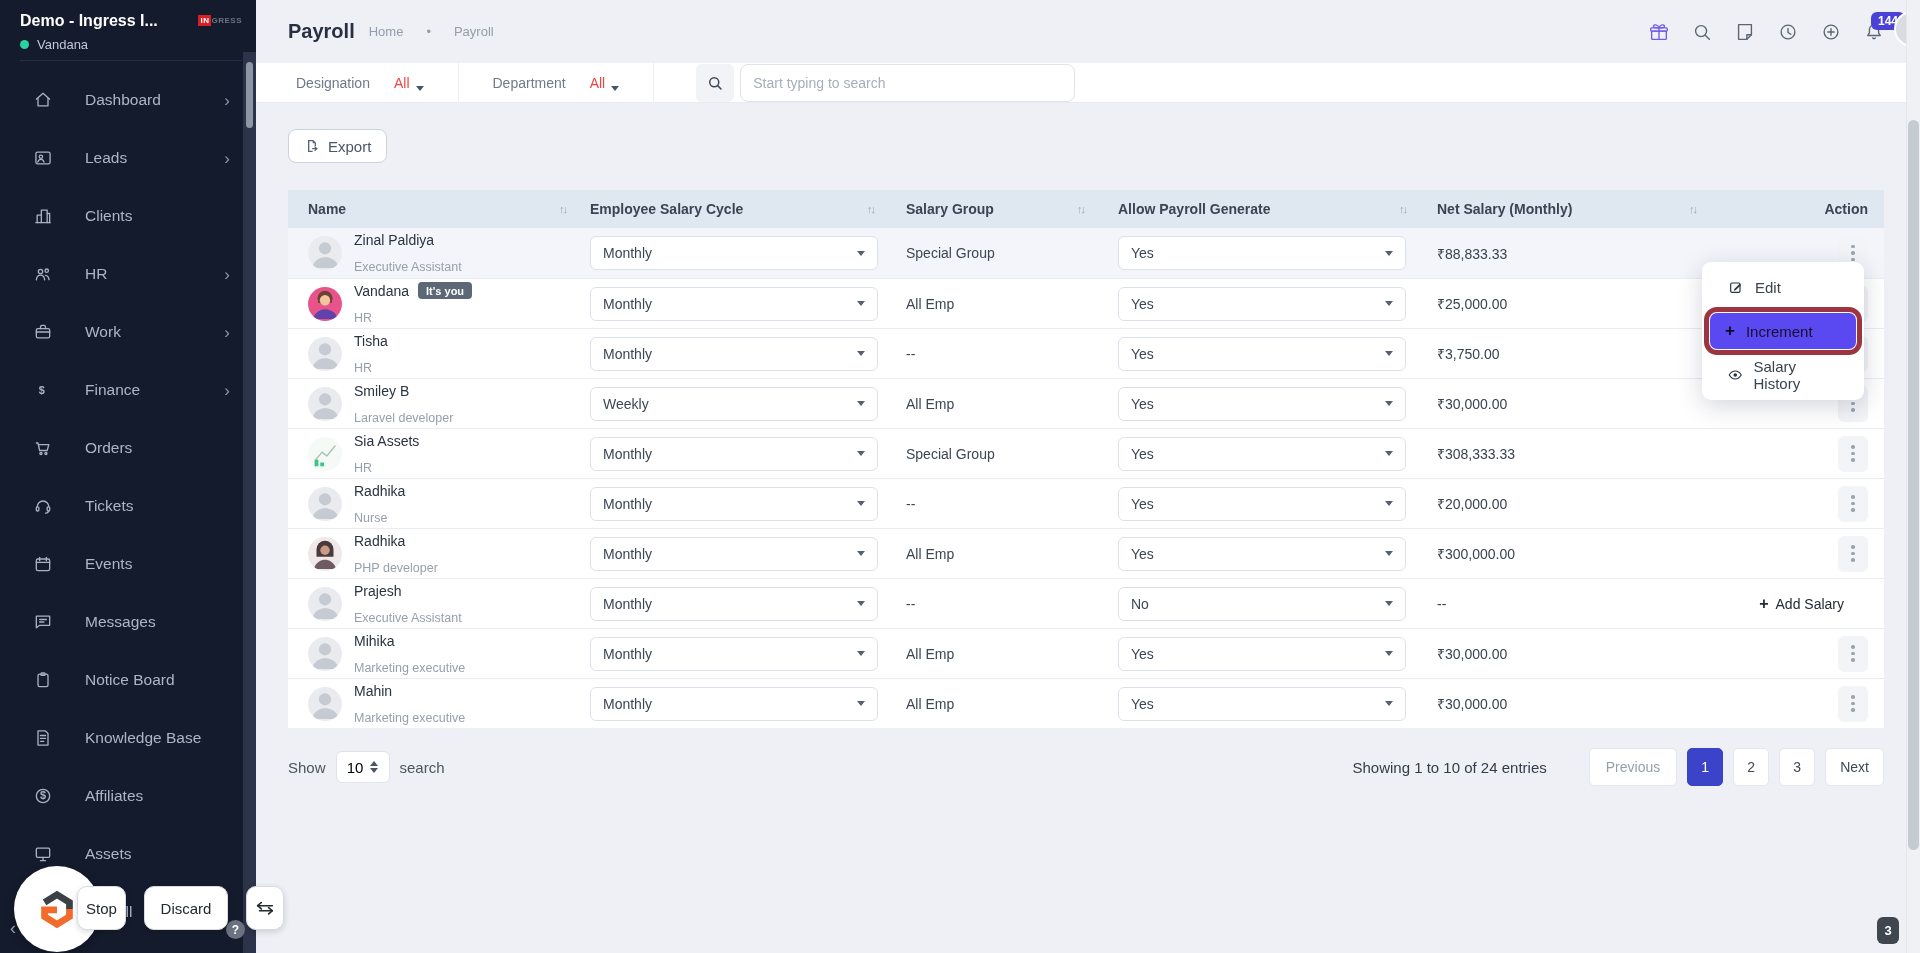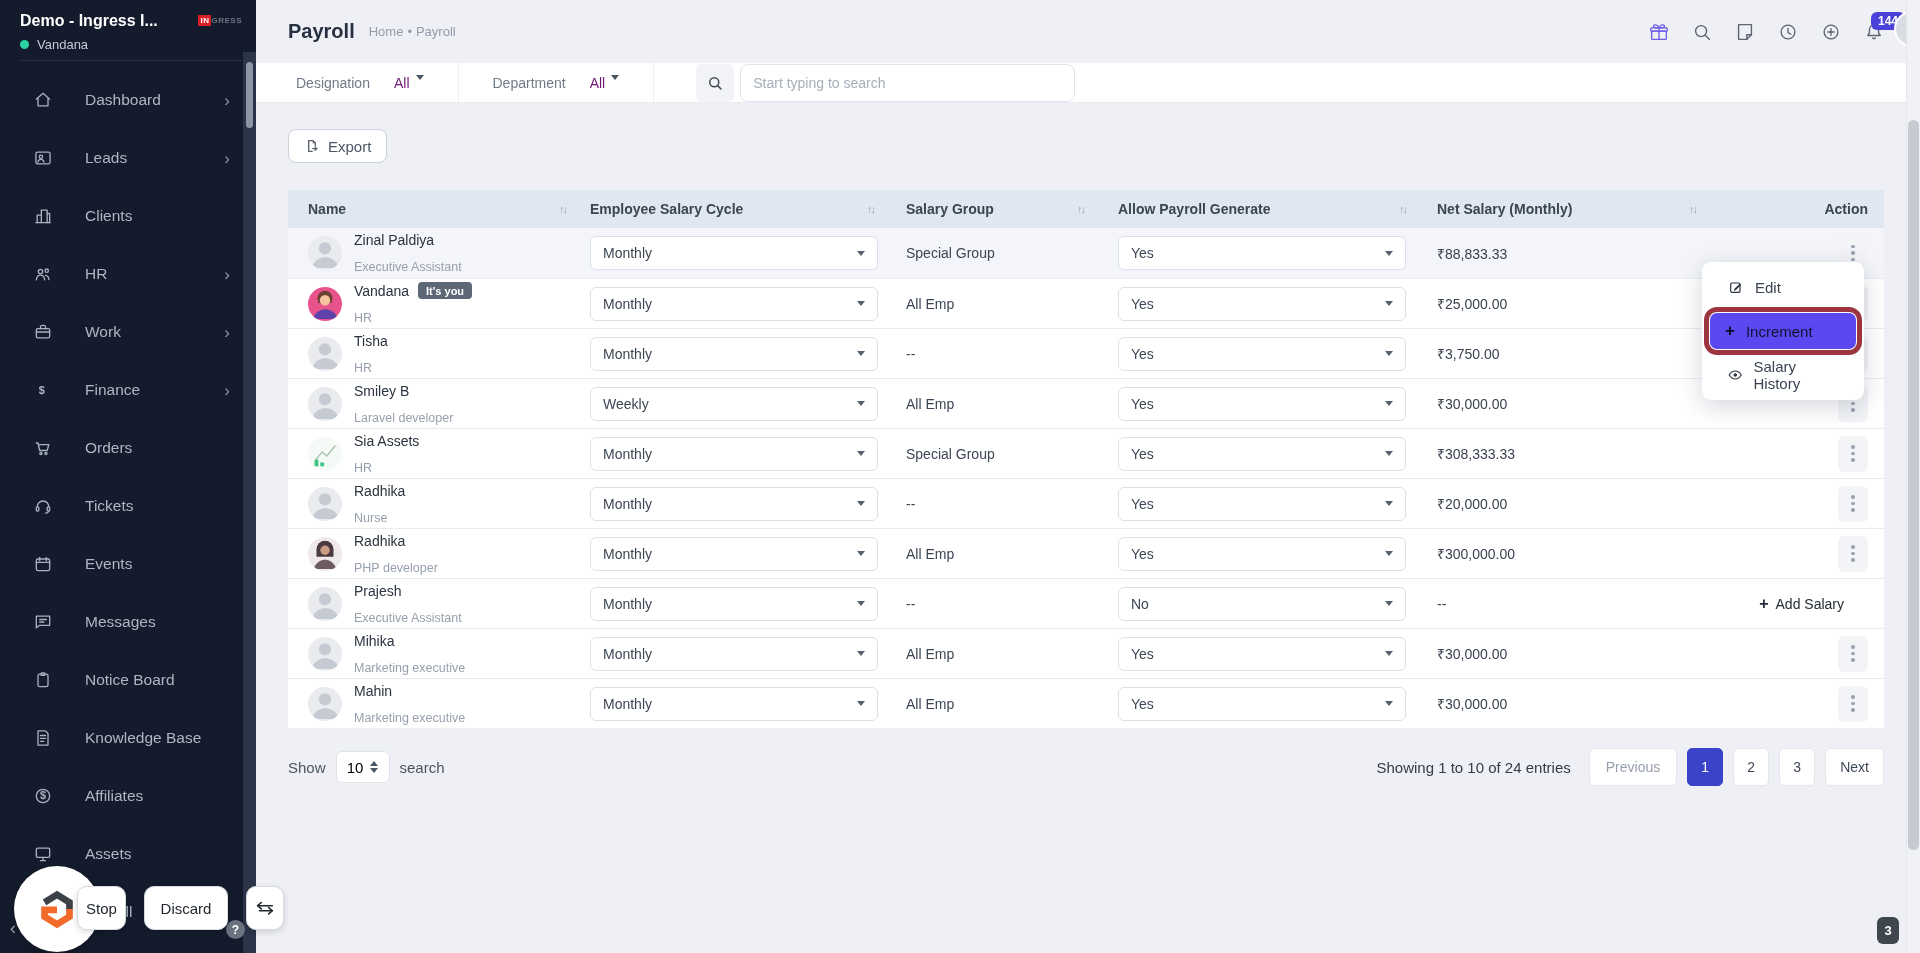--- a/index.html
+++ b/index.html
@@ -27,33 +27,33 @@
   .nav-label { margin-left:31px; font-size:15.5px; flex:1; }
   .nav-chevron { color:#8f98a6; font-size:17px; line-height:1; }
   .sb-track { position:absolute; right:0; top:52px; bottom:0; width:13px; background:#2b3449; }
   .sb-thumb { position:absolute; right:3px; top:10px; width:7px; height:66px; background:#8d96a5; border-radius:4px; }
   .collapse-glyph { position:absolute; left:10px; bottom:14px; color:#9aa3b1; font-size:18px; }
 
   
   .main { position:absolute; left:256px; top:0; right:14px; bottom:0; }
   .topbar { height:63px; display:flex; align-items:center; padding:0 20px 0 32px; }
   .page-title { font-size:20px; font-weight:bold; color:#273041; }
-  .crumb { margin-left:14px; font-size:13px; color:#939cab; display:flex; gap:4px; align-items:center; }
+  .crumb { margin-left:14px; font-size:13px; color:#939cab; display:flex; gap:23px; align-items:center; }
   .top-icons { margin-left:auto; display:flex; align-items:center; gap:19px; }
   .tico { width:24px; height:24px; display:flex; align-items:center; justify-content:center; cursor:pointer; position:relative; }
   .tico svg { width:22px; height:22px; stroke:#5b6472; fill:none; stroke-width:1.5; stroke-linecap:round; stroke-linejoin:round; }
   .tico.gift svg { stroke:#6f5ce8; }
   .bell-badge { position:absolute; left:9px; top:-8px; background:#4a41d8; color:#fff;
     font-size:12px; font-weight:bold; padding:2px 7px; border-radius:6px; }
   .top-avatar { position:absolute; left:1894px; top:11px; width:36px; height:36px; border-radius:50%;
     background:#d9dce3; border:2px solid #fff; z-index:4; }
 
   .filterbar { background:#fff; height:40px; display:flex; align-items:center; padding-left:40px; border-bottom:1px solid #e9ebf0; }
   .f-label { color:#707a87; font-size:14px; }
-  .f-value { color:#701a75; font-size:14px; display:flex; align-items:flex-start; gap:6px; margin-left:24px; cursor:pointer; }
+  .f-value { color:#ef4444; font-size:14px; display:flex; align-items:flex-end; gap:6px; margin-left:24px; cursor:pointer; }
   .f-div { width:1px; height:40px; background:#eceef2; margin:0 34px; }
   .caret { width:0; height:0; border-left:4px solid transparent; border-right:4px solid transparent; border-top:5px solid #4a5563; }
   .search-wrap { display:flex; align-items:center; margin-left:8px; }
   .search-icon-box { width:38px; height:38px; background:#f1f3f6; border-radius:6px;
     display:flex; align-items:center; justify-content:center; }
   .search-icon-box svg { width:18px; height:18px; stroke:#3f4956; fill:none; stroke-width:2; stroke-linecap:round; }
   .search-input { width:335px; height:38px; border:1px solid #dfe3ea; border-radius:8px; margin-left:6px;
     font-size:14px; color:#273041; padding:0 12px; outline:none; font-family:"Liberation Sans",sans-serif; }
   .search-input::placeholder { color:#a6aeb9; }
 
@@ -96,21 +96,21 @@
 
   
   .tfoot { margin-top:20px; display:flex; align-items:center; }
   .show-group { display:flex; align-items:center; gap:10px; font-size:15px; color:#4a5560; }
   .page-size { width:54px; height:32px; background:#fff; border:1px solid #dfe3ea; border-radius:6px;
     display:flex; align-items:center; justify-content:center; gap:7px; font-size:15px; color:#000000; cursor:pointer; }
   .stepper { display:flex; flex-direction:column; gap:2px; }
   .stepper .up { width:0;height:0;border-left:4px solid transparent;border-right:4px solid transparent;border-bottom:5px solid #4a5563; }
   .stepper .dn { width:0;height:0;border-left:4px solid transparent;border-right:4px solid transparent;border-top:5px solid #4a5563; }
   .pager-group { margin-left:auto; display:flex; align-items:center; gap:10px; }
-  .summary { font-size:15px; color:#333c49; margin-right:8px; }
+  .summary { font-size:15px; color:#333c49; margin-right:32px; }
   .pbtn { height:38px; background:#fff; border:1px solid #e3e6eb; border-radius:5px; font-size:14px;
     color:#3f4956; cursor:pointer; font-family:"Liberation Sans",sans-serif; padding:0 14px; }
   .pbtn.prev { color:#97a0ad; padding:0 16px; }
   .pbtn.num { width:36px; padding:0; }
   .pbtn.active { background:#3b43c8; border-color:#3b43c8; color:#fff; }
 
   
   .row-menu { position:absolute; left:1702px; top:262px; width:162px; background:#fff; border-radius:9px;
     box-shadow:0 6px 24px rgba(20,30,60,.18); z-index:20; padding:6px 8px; }
   .menu-item { height:38px; display:flex; align-items:center; gap:11px; padding:0 18px; font-size:15px;

